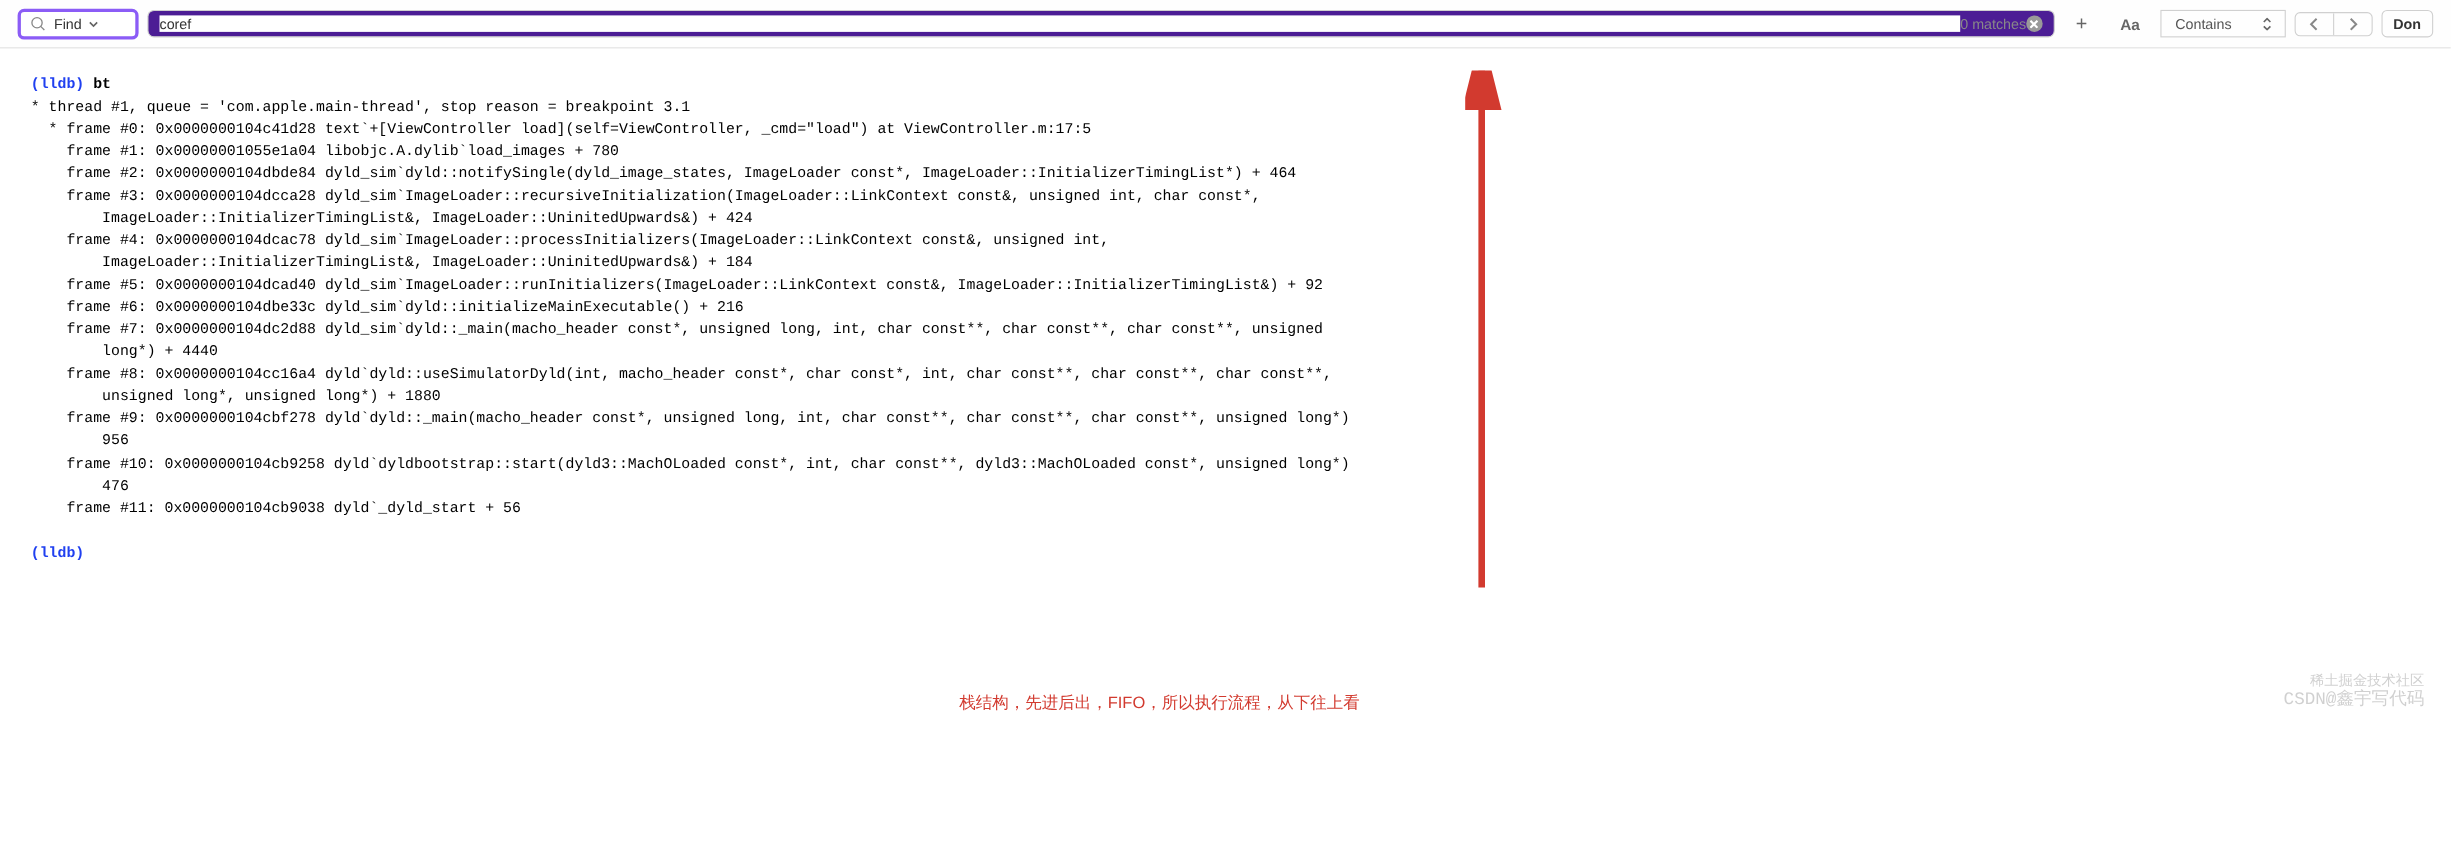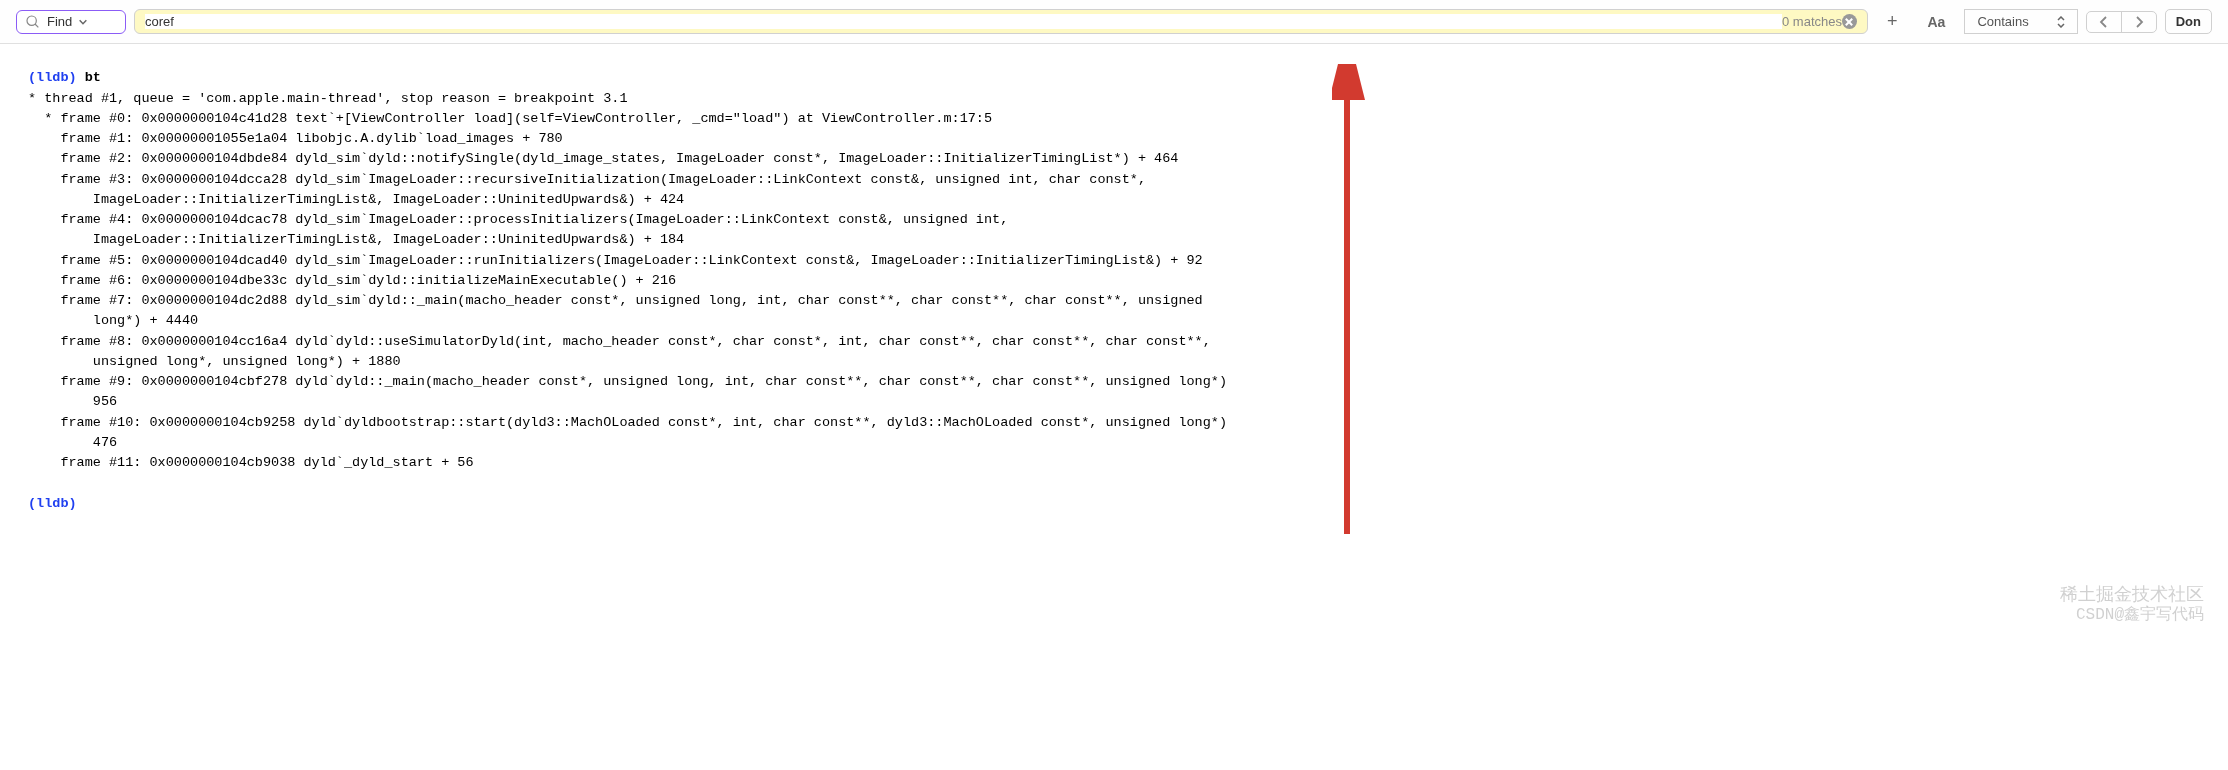--- a/index.html
+++ b/index.html
@@ -13,21 +13,21 @@
       display: flex;
       align-items: center;
       padding: 6px 16px;
       gap: 8px;
       border-bottom: 1px solid #e0e0e0;
       background: #fefefe;
     }
     .find-group {
       display: flex;
       align-items: center;
-      border: 1px solid #8b5cf6;
+      border: 3px solid #8b5cf6;
       border-radius: 6px;
       padding: 3px 8px;
       background: #ffffff;
       gap: 6px;
       min-width: 110px;
     }
     .search-icon-svg {
       width: 16px;
       height: 16px;
       stroke: #888;
@@ -47,21 +47,21 @@
     }
     .search-input {
       flex: 1;
       border: 1px solid #d0d0d0;
       border-radius: 6px;
       padding: 4px 10px;
       font-size: 13px;
       display: flex;
       align-items: center;
       justify-content: flex-start;
-      background: #fef9c3;
+      background: #4c1d95;
     }
     .search-input input {
       border: none;
       outline: none;
       flex: 1;
       font-size: 13px;
       color: #333;
     }
     .matches-area {
       display: flex;
@@ -152,21 +152,21 @@
       position: absolute;
       top: 20px;
       left: 1320px;
       pointer-events: none;
     }
     .watermark1 {
       position: absolute;
       right: 24px;
       bottom: 30px;
       color: rgba(120,120,120,0.35);
-      font-size: 18px;
+      font-size: 13px;
     }
     .watermark2 {
       position: absolute;
       right: 24px;
       bottom: 12px;
       color: rgba(120,120,120,0.35);
       font-size: 16px;
     }
   </style>
 </head>
@@ -227,20 +227,21 @@
   </div>
 
   <div class="done-btn"><span>Don</span></div>
 </div>
 
 <div class="console">
 <span class="lldb-prompt">(lldb)</span> <span class="cmd">bt</span>
 <div id="bt-lines"><div>* thread #1, queue = 'com.apple.main-thread', stop reason = breakpoint 3.1</div><div>  * frame #0: 0x0000000104c41d28 text`+[ViewController load](self=ViewController, _cmd="load") at ViewController.m:17:5</div><div>    frame #1: 0x00000001055e1a04 libobjc.A.dylib`load_images + 780</div><div>    frame #2: 0x0000000104dbde84 dyld_sim`dyld::notifySingle(dyld_image_states, ImageLoader const*, ImageLoader::InitializerTimingList*) + 464</div><div>    frame #3: 0x0000000104dcca28 dyld_sim`ImageLoader::recursiveInitialization(ImageLoader::LinkContext const&amp;, unsigned int, char const*,</div><div>        ImageLoader::InitializerTimingList&amp;, ImageLoader::UninitedUpwards&amp;) + 424</div><div>    frame #4: 0x0000000104dcac78 dyld_sim`ImageLoader::processInitializers(ImageLoader::LinkContext const&amp;, unsigned int,</div><div>        ImageLoader::InitializerTimingList&amp;, ImageLoader::UninitedUpwards&amp;) + 184</div><div>    frame #5: 0x0000000104dcad40 dyld_sim`ImageLoader::runInitializers(ImageLoader::LinkContext const&amp;, ImageLoader::InitializerTimingList&amp;) + 92</div><div>    frame #6: 0x0000000104dbe33c dyld_sim`dyld::initializeMainExecutable() + 216</div><div>    frame #7: 0x0000000104dc2d88 dyld_sim`dyld::_main(macho_header const*, unsigned long, int, char const**, char const**, char const**, unsigned</div><div>        long*) + 4440</div><div>    frame #8: 0x0000000104cc16a4 dyld`dyld::useSimulatorDyld(int, macho_header const*, char const*, int, char const**, char const**, char const**,</div><div>        unsigned long*, unsigned long*) + 1880</div><div>    frame #9: 0x0000000104cbf278 dyld`dyld::_main(macho_header const*, unsigned long, int, char const**, char const**, char const**, unsigned long*)</div><div>        956</div><div>    frame #10: 0x0000000104cb9258 dyld`dyldbootstrap::start(dyld3::MachOLoaded const*, int, char const**, dyld3::MachOLoaded const*, unsigned long*)</div><div>        476</div><div>    frame #11: 0x0000000104cb9038 dyld`_dyld_start + 56</div></div>
 <span class="lldb-prompt">(lldb)</span> 
 
+  <div class="annotation">栈结构，先进后出，FIFO，所以执行流程，从下往上看</div>
 
   <svg class="arrow-overlay" width="40" height="500">
     <defs>
       <marker id="arrowhead" markerWidth="12" markerHeight="12" refX="6" refY="3" orient="auto">
         <polygon points="0 0, 12 3, 0 6" fill="#d23a2f"></polygon>
       </marker>
     </defs>
     <line x1="15" y1="470" x2="15" y2="0" stroke="#d23a2f" stroke-width="6" marker-end="url(#arrowhead)"></line>
   </svg>
 

